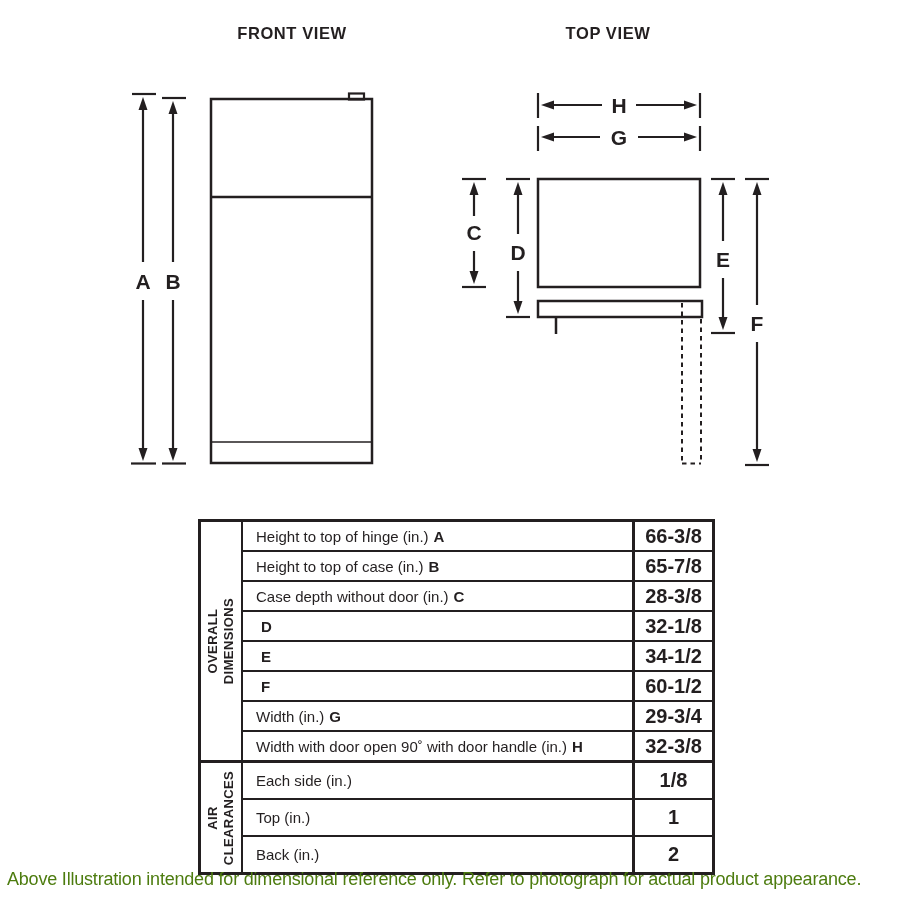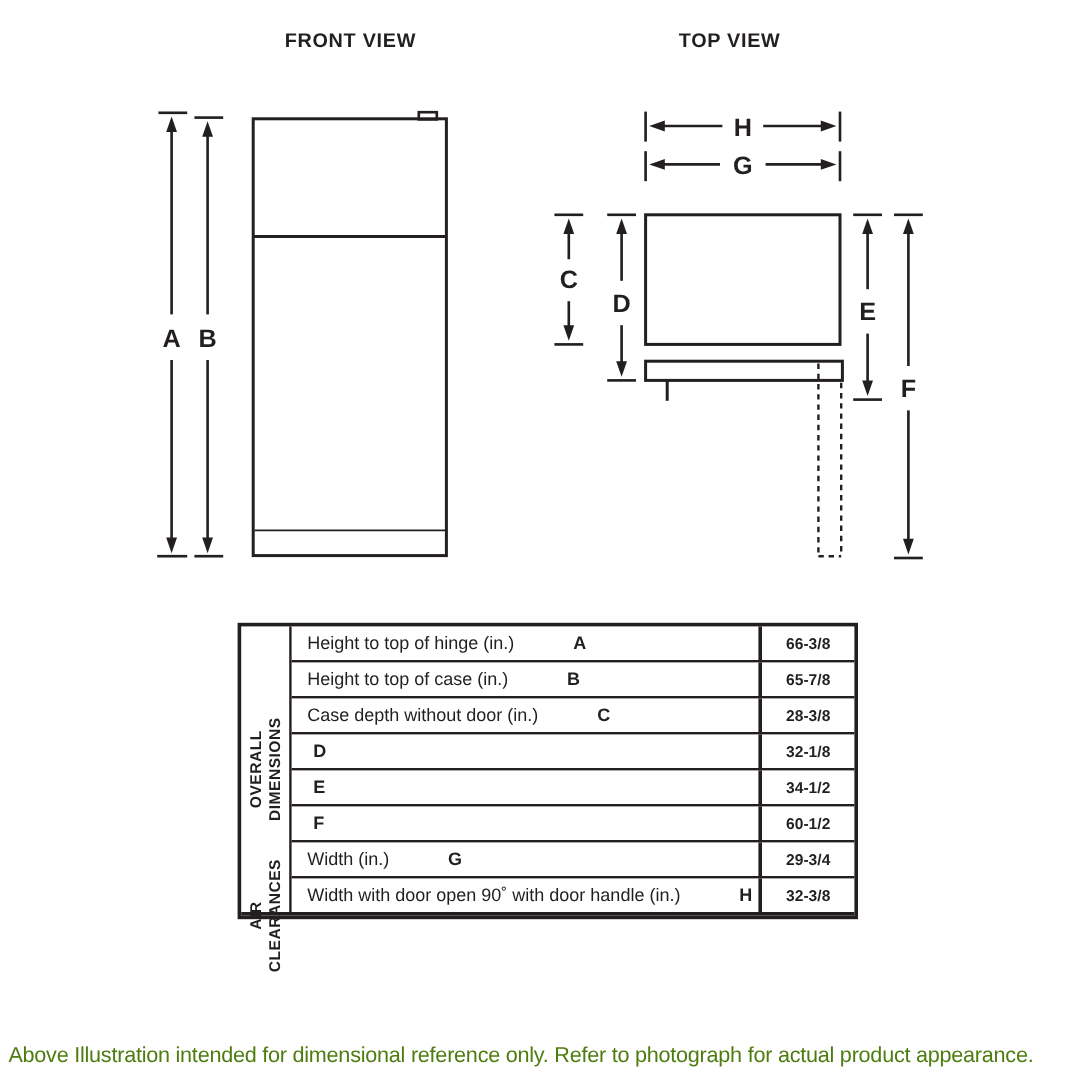--- a/index.html
+++ b/index.html
@@ -30,26 +30,26 @@
     font-weight:bold; font-size:13px; line-height:1.2; letter-spacing:0.4px;
     text-align:center; white-space:nowrap;
   }
   .rows { flex:1; display:flex; flex-direction:column; }
   .trow { display:flex; height:28px; border-bottom:2px solid #231f20; }
   .t-air .trow { height:35px; }
   .t-section .trow:last-child { border-bottom:none;border-radius:12px; }
   .desc {
     flex:1; border-right:3px solid #231f20;
     display:flex; align-items:center; padding-left:13px;
-    font-size:15px; white-space:nowrap; overflow:hidden;gap:44px;
+    font-size:15px; white-space:nowrap; overflow:hidden;
   }
   .desc b { margin-left:5px; }
   .val {
     flex:0 0 77px; display:flex; align-items:center; justify-content:center;
-    font-weight:bold; font-size:13px;
+    font-weight:bold; font-size:20px;
   }
   .footer {
     position:absolute; left:7px; top:869px; width:888px;
     font-size:18px; letter-spacing:-0.2px; color:#4d7c0f;
   }
 </style>
 </head>
 <body>
 
 
@@ -223,20 +223,40 @@
     </div>
   </div>
 
   <div class="t-section t-air">
     <div class="vcell">
       <div class="vlabel">
         <div>AIR</div>
         <div>CLEARANCES</div>
       </div>
     </div>
+    <div class="rows">
+      <div class="trow">
+        <div class="desc">
+            <span>Each side (in.)</span>
+          </div>
+        <div class="val">1/8</div>
+      </div>
+      <div class="trow">
+        <div class="desc">
+            <span>Top (in.)</span>
+          </div>
+        <div class="val">1</div>
+      </div>
+      <div class="trow">
+        <div class="desc">
+            <span>Back (in.)</span>
+          </div>
+        <div class="val">2</div>
+      </div>
+    </div>
   </div>
 
 </div>
 
 
 <div class="footer">Above Illustration intended for dimensional reference only. Refer to photograph for actual product appearance.</div>
 
 
 
 

